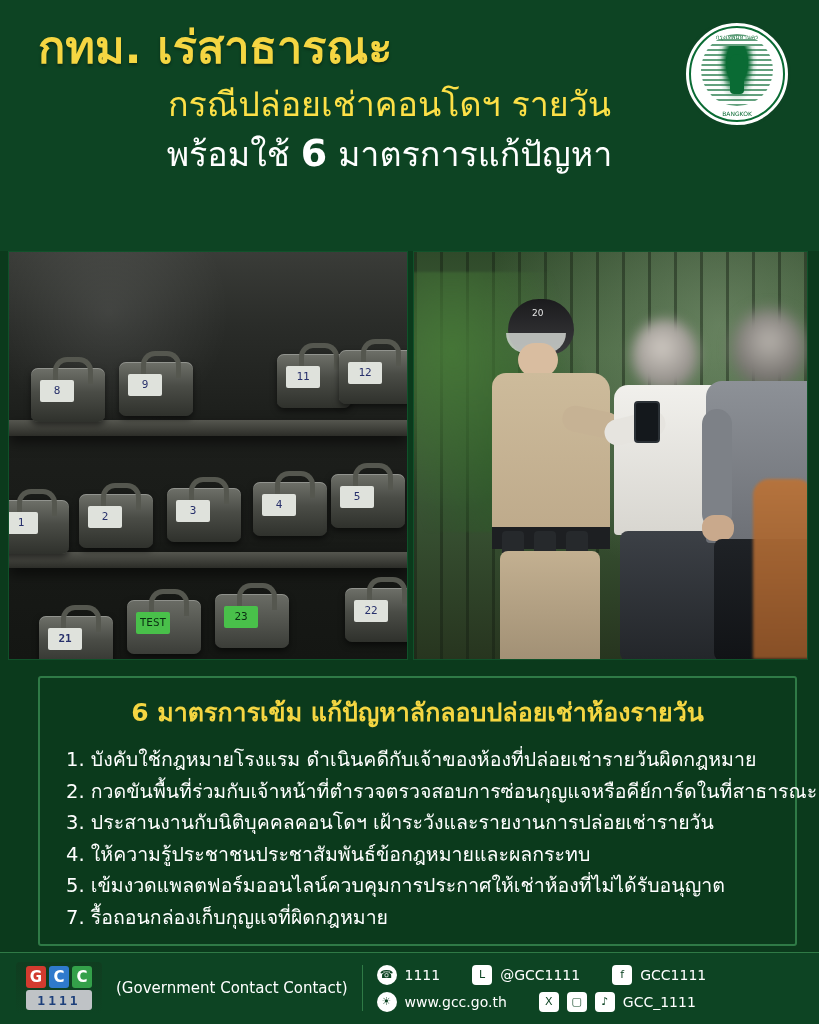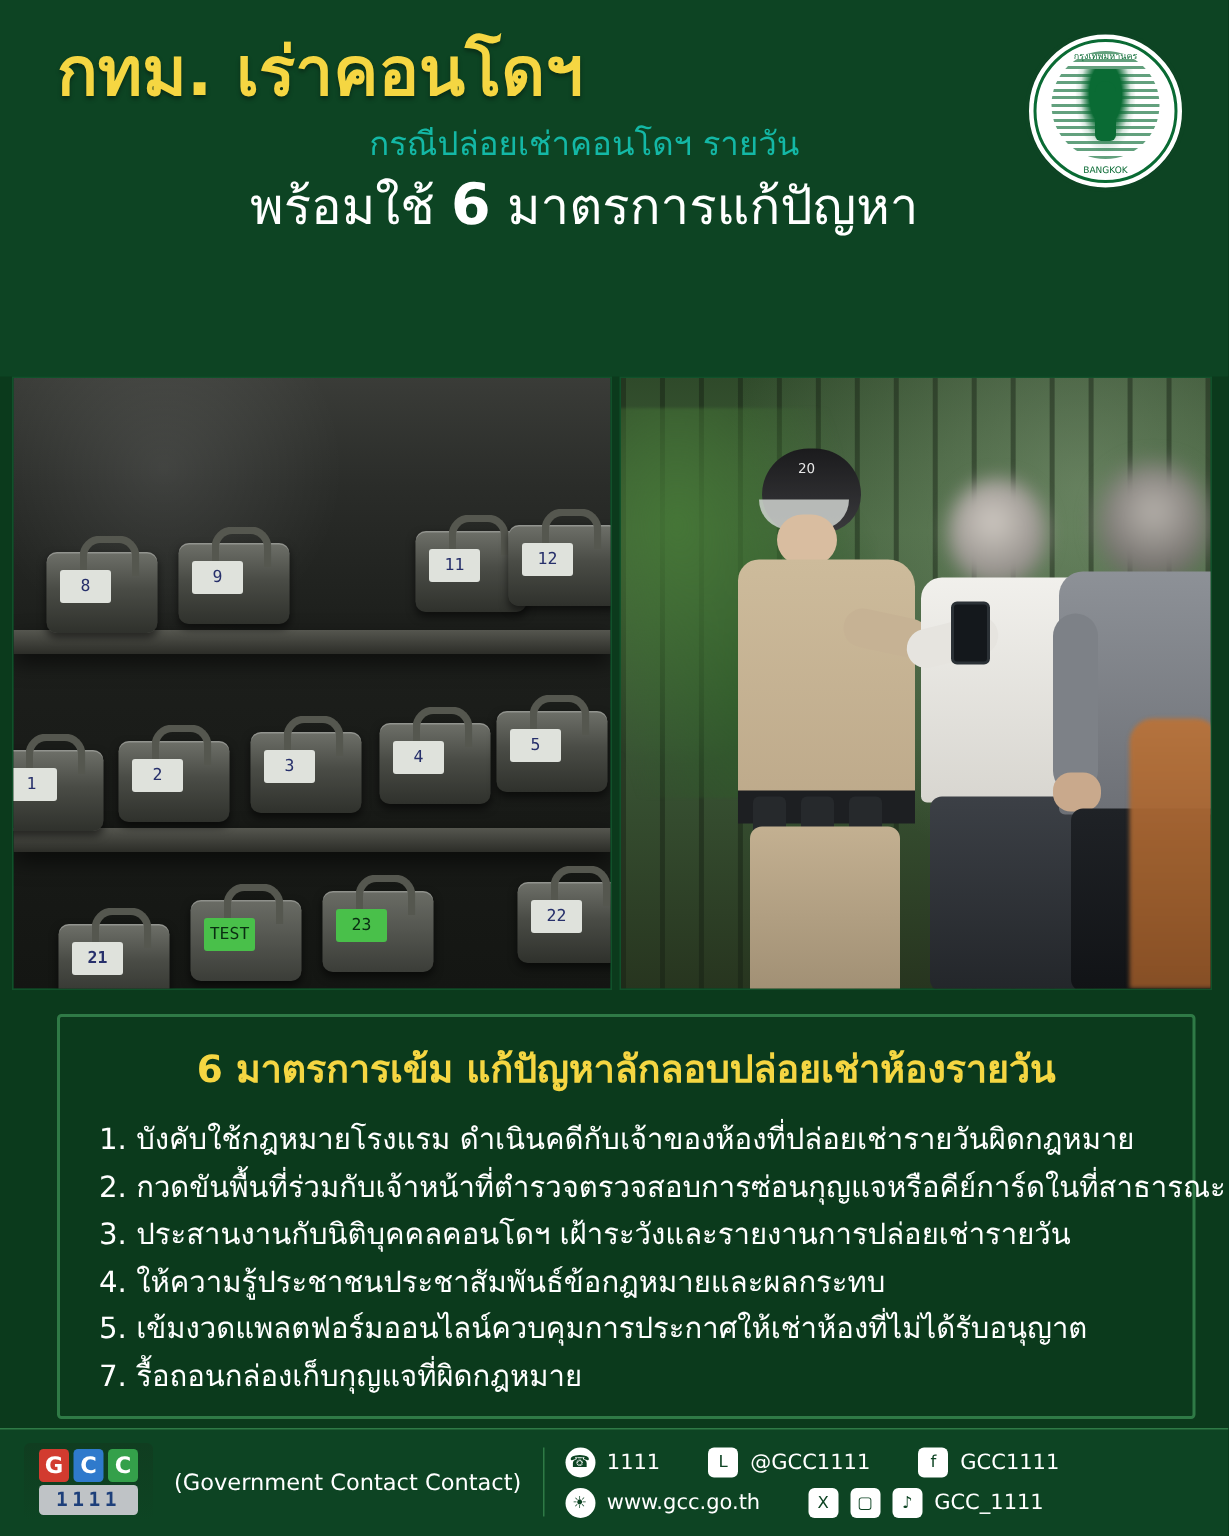--- a/index.html
+++ b/index.html
@@ -34,22 +34,22 @@
   .title-main {
     font-size: 45px;
     font-weight: bold;
     color: #f5d642;
     letter-spacing: 0px;
     line-height: 1.15;
     margin-left: 14px;
     text-shadow: 0 2px 3px rgba(0,0,0,.35);
   }
   .title-sub1 {
-    font-size: 22px;
-    color: #14b8a6;
+    font-size: 34px;
+    color: #fde047;
     text-align: center;
     line-height: 1.35;
     margin-top: 8px;
     padding-right: 40px;
   }
   .title-sub2 {
     font-size: 34px;
     color: #ffffff;
     text-align: center;
     line-height: 1.35;
@@ -439,21 +439,21 @@
 
   <div class="header">
     <div class="seal">
       <div class="ring">
         <div class="figure"></div>
       </div>
       <div class="seal-caption-top">กรุงเทพมหานคร</div>
       <div class="seal-caption-bottom">BANGKOK</div>
     </div>
     <div class="header-inner">
-      <div class="title-main">กทม. เร่าคอนโดฯ</div>
+      <div class="title-main">กทม. เร่สาธารณะ</div>
       <div class="title-sub1">กรณีปล่อยเช่าคอนโดฯ รายวัน</div>
       <div class="title-sub2">
         <span>พร้อมใช้ </span><span class="num">6</span><span> มาตรการแก้ปัญหา</span>
       </div>
     </div>
   </div>
 
   <div class="images">
 
     <div class="photo photo-left">

